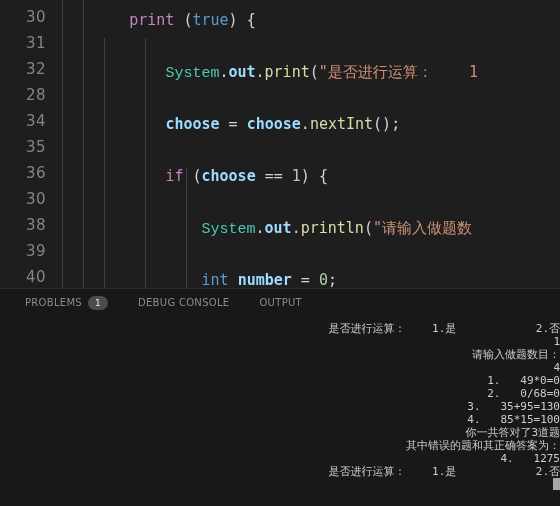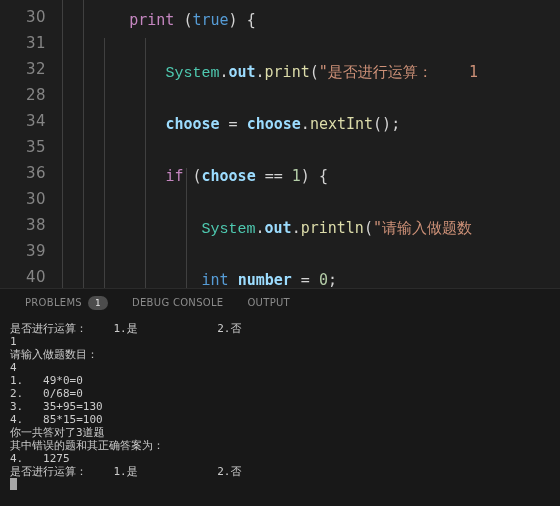--- a/index.html
+++ b/index.html
@@ -88,21 +88,21 @@
     background: #181818;
     border-top: 1px solid #2b2b2b;
     box-sizing: border-box;
   }
   #panel-tabs {
     position: relative;
     height: 27px;
     padding-left: 14px;
     display: flex;
     align-items: center;
-    gap: 2px;
+    gap: 8px;
   }
   .panel-tab {
     position: relative;
     display: flex;
     align-items: center;
     gap: 6px;
     height: 27px;
     padding: 0 11px;
     font-family: "DejaVu Sans", sans-serif;
     font-size: 10px;
@@ -140,20 +140,21 @@
 
   
   #terminal {
     position: absolute;
     left: 0;
     top: 27px;
     right: 0;
     bottom: 0;
     padding: 6px 0 0 10px;
     overflow: hidden;
+    text-align: right;
   }
   .term-line {
     height: 13px;
     line-height: 13px;
     white-space: pre;
     color: #cccccc;
     font-family: "DejaVu Sans Mono", monospace;
     font-size: 11px;
   }
   .term-cursor {

